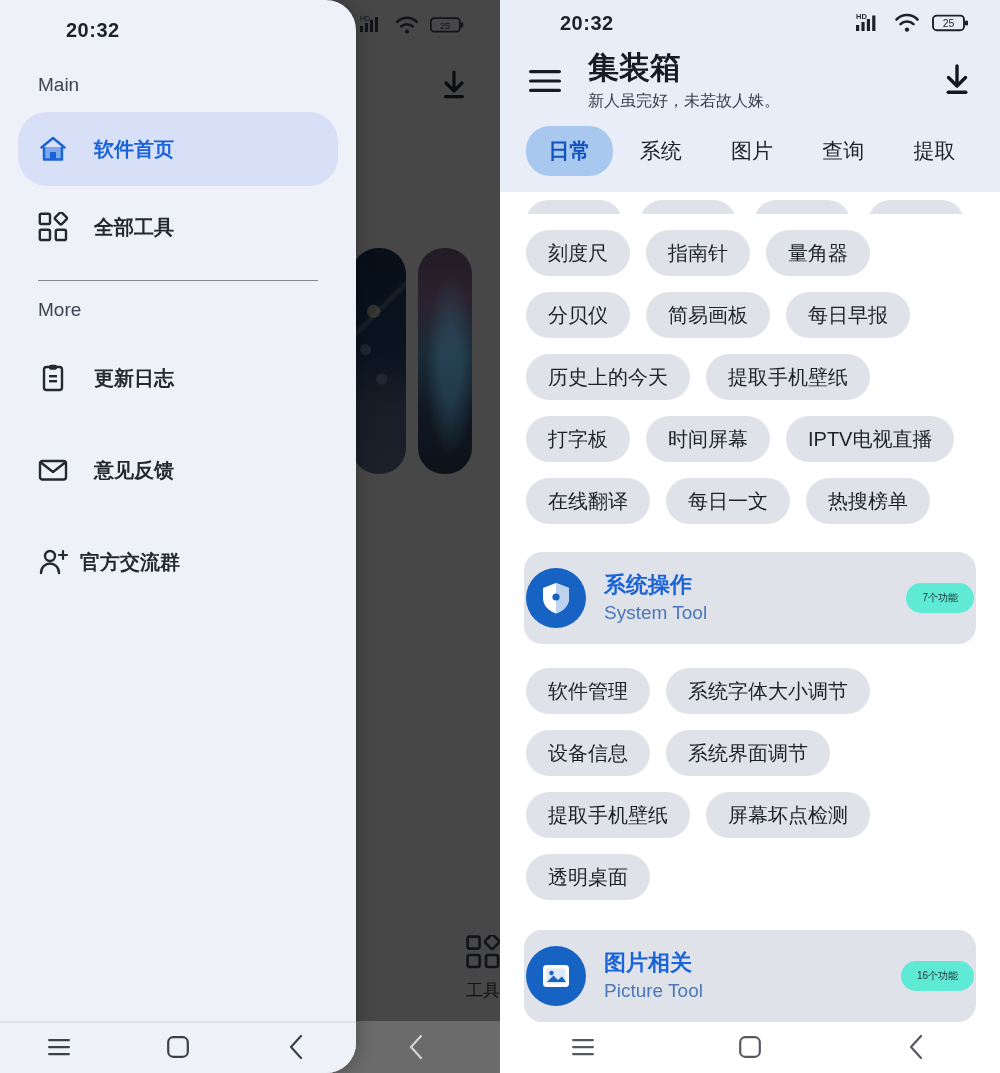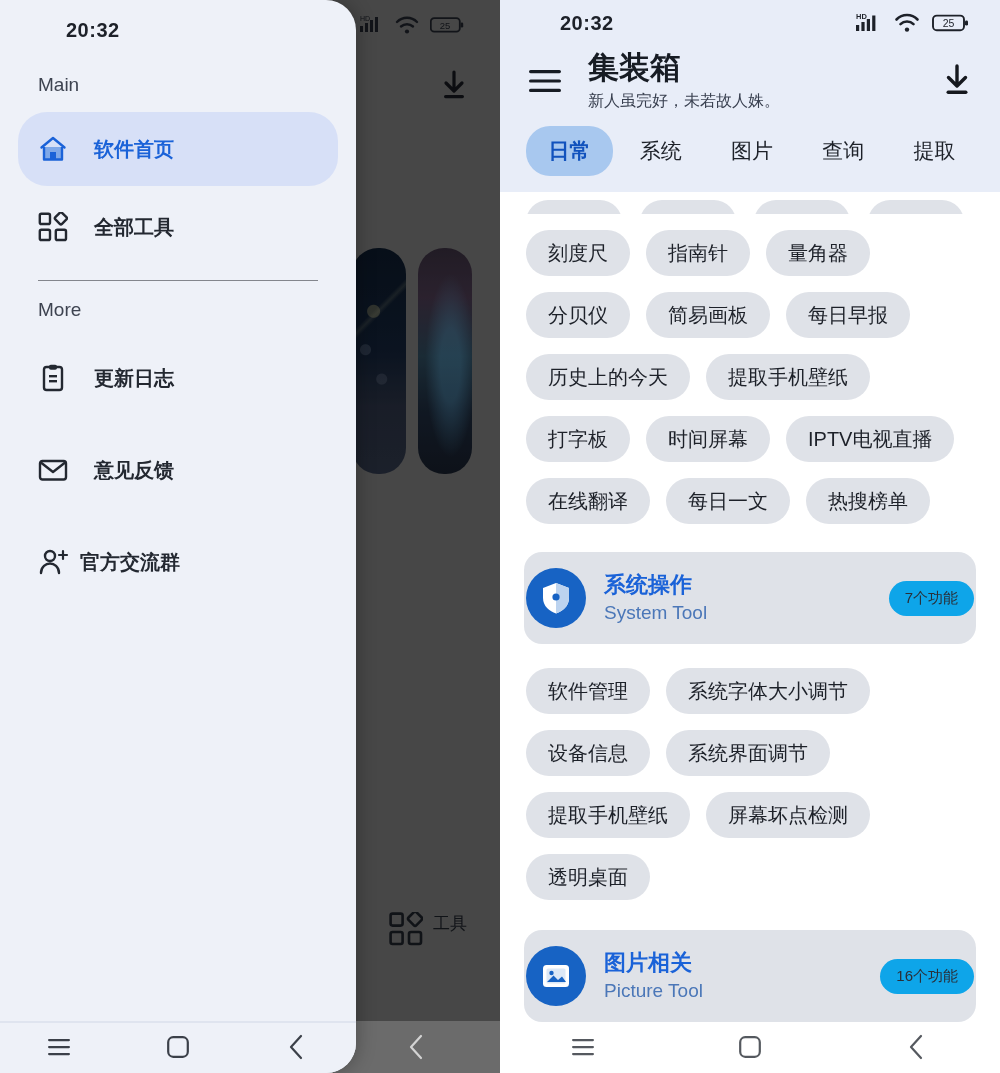--- a/index.html
+++ b/index.html
@@ -40,21 +40,21 @@
     background: linear-gradient(180deg,#3a3040 0%,#4a3a50 22%,#2d4a5c 48%,#1d2a3c 72%,#181f2c 100%);
   }
   .bg-card.c2::before {
     content:""; position:absolute; inset:0;
     background: radial-gradient(ellipse at 60% 52%, rgba(90,160,200,.45) 0 22%, transparent 55%);
   }
   .left-scrim { position: absolute; inset: 0; background: rgba(0,0,0,0.42); }
 
   .bottom-tab {
     position: absolute; left: 356px; top: 912px; width: 144px; height: 112px;
-    display: flex; flex-direction: row; align-items: flex-start; justify-content: center;
+    display: flex; flex-direction: column; align-items: flex-end; justify-content: center;
     gap: 10px; color: #20242c;
   }
   .bottom-tab .tab-label { font-size: 17px; color: #1d2129; }
 
   .left-navbar {
     position: absolute; left: 0; bottom: 0; width: 500px; height: 52px;
     background: #6b6b6b;
     display: flex; align-items: center;
   }
   .left-navbar .nb-slot { flex: 1; display: flex; align-items: center; justify-content: center; }
@@ -136,22 +136,22 @@
     display: flex; align-items: center; padding: 16px 2px; gap: 18px;
   }
   .cat-icon {
     width: 60px; height: 60px; border-radius: 50%; background: #1763c4;
     display: flex; align-items: center; justify-content: center; flex-shrink: 0;
   }
   .cat-text { flex: 1; }
   .cat-name { font-size: 22px; font-weight: bold; color: #1a62d8; line-height: 1.2; }
   .cat-sub { font-size: 19px; color: #4b77b8; margin-top: 4px; }
   .cat-badge {
-    background: #0ea5e9; border-radius: 18px; padding: 8px 16px;
-    font-size: 15px; color: #2a2f38; white-space: nowrap; margin-left: 44px;
+    background: #5eead4; border-radius: 18px; padding: 8px 16px;
+    font-size: 10px; color: #2a2f38; white-space: nowrap; margin-left: 44px;
   }
   .right-navbar {
     position: absolute; left: 0; bottom: 0; width: 500px; height: 52px;
     display: flex; align-items: center; z-index: 9;
   }
   .right-navbar .nb-slot { flex: 1; display: flex; align-items: center; justify-content: center; }
   .ic { display:block; }
 </style>
 </head>
 <body>

